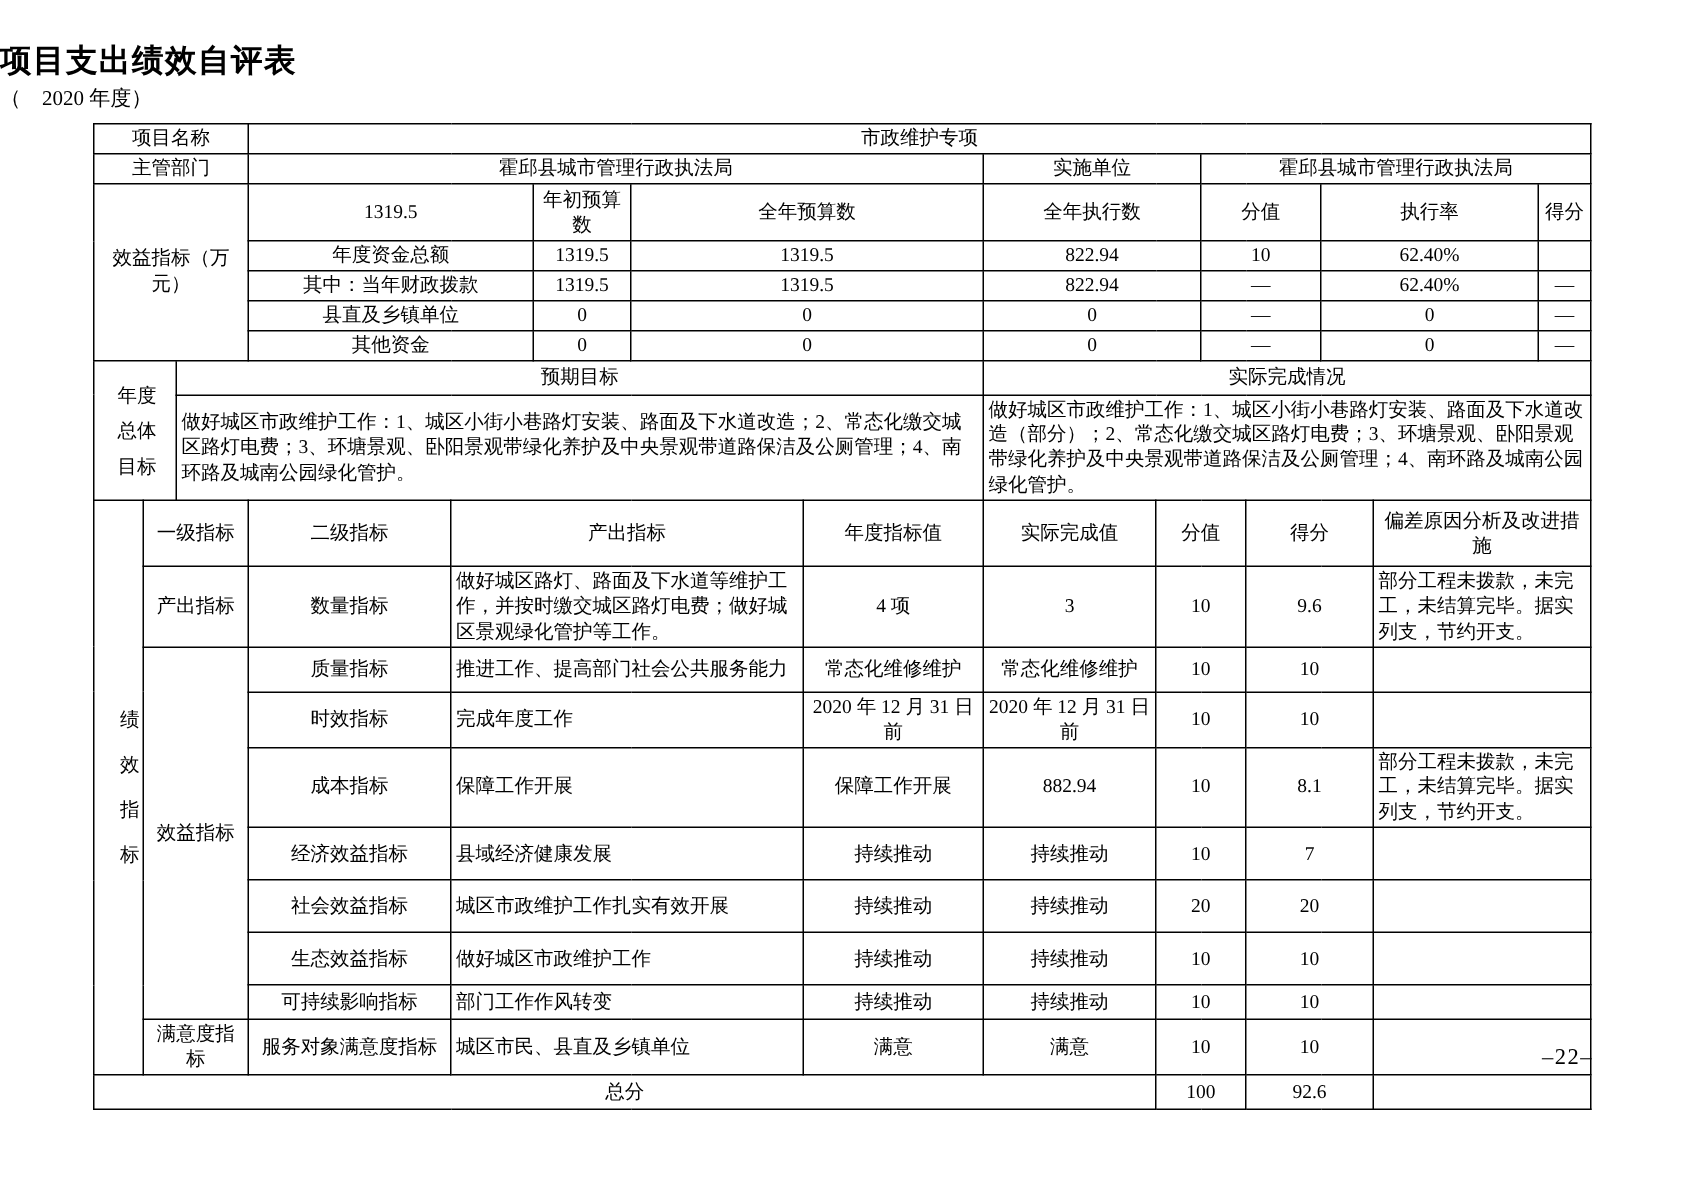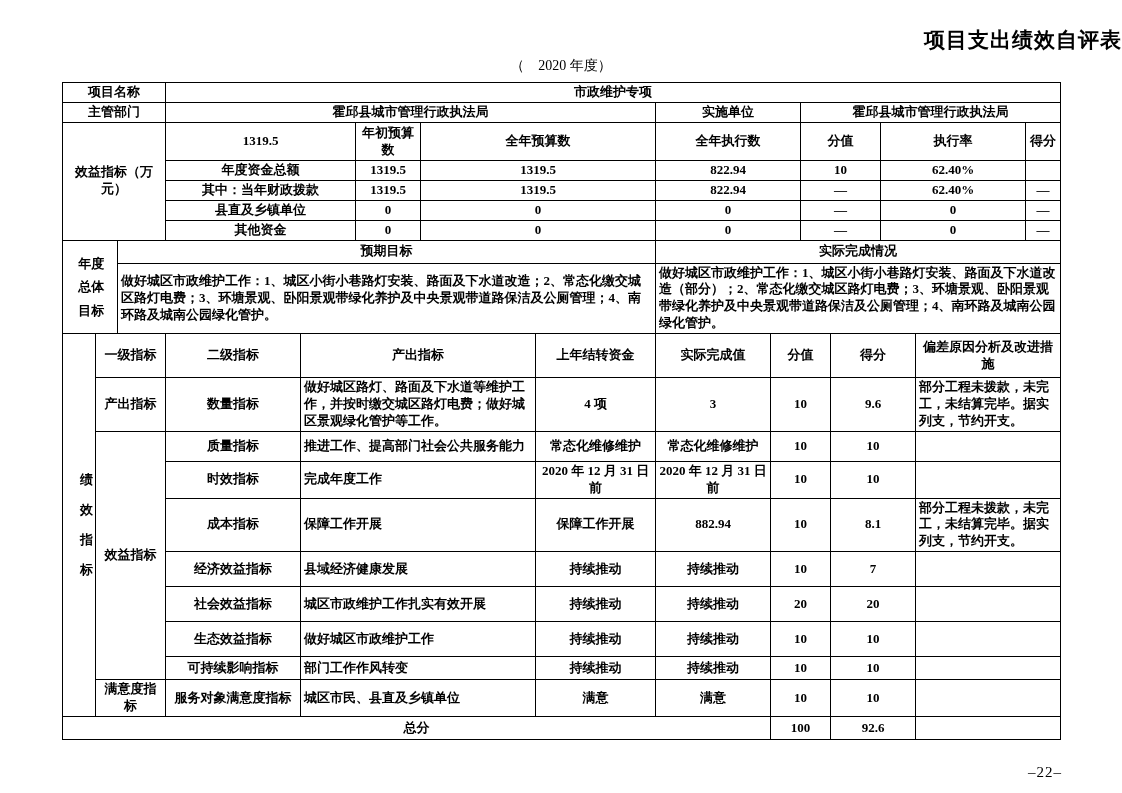--- a/index.html
+++ b/index.html
@@ -6,56 +6,54 @@
   html, body { margin: 0; padding: 0; }
   body {
     width: 1122px; height: 793px;
     background: #ffffff;
     color: #000000;
     font-family: "Liberation Serif", serif;
     position: relative;
     overflow: hidden;
   }
   .title {
-    text-align: right;
+    text-align: left;
     font-size: 21px;
     font-weight: bold;
     padding-top: 26px;
     letter-spacing: 1px;
   }
   .subtitle {
-    text-align: center;
     font-size: 14px;
     margin-top: 3px;
   }
   table.main {
     border-collapse: collapse;
     table-layout: fixed;
     width: 998px;
     margin: 7px 0 0 62px;
-    font-weight: bold;
   }
   td {
     border: 1px solid #000;
     font-size: 13px;
     line-height: 1.3;
     padding: 1px 3px;
     text-align: center;
     vertical-align: middle;
     word-break: break-all;
     overflow: hidden;
   }
   td.left { text-align: left; }
   .vlabel { display: inline-block; word-break: break-all; text-align: right; }
   .v2 { width: 2.2em; line-height: 1.8; }
   .v1 { width: 1.15em; line-height: 2.3; margin-left: 12px; }
   .pagenum {
     position: absolute;
     right: 60px;
-    top: 764px;
+    top: 697px;
     font-size: 15px;
     letter-spacing: 1px;
   }
 </style>
 </head>
 <body>
 
 <div class="page">
   <div class="title">项目支出绩效自评表</div>
   <div class="subtitle">（　2020 年度）</div>
@@ -156,21 +154,21 @@
         <td colspan="7" class="left">做好城区市政维护工作：1、城区小街小巷路灯安装、路面及下水道改造（部分）；2、常态化缴交城区路灯电费；3、环塘景观、卧阳景观带绿化养护及中央景观带道路保洁及公厕管理；4、南环路及城南公园绿化管护。</td>
       </tr>
 
       <tr style="height:44px">
         <td rowspan="10">
           <span class="vlabel v1">绩效指标</span>
         </td>
         <td colspan="2">一级指标</td>
         <td>二级指标</td>
         <td colspan="3">产出指标</td>
-        <td>上年结转资金</td>
+        <td>年度指标值</td>
         <td>实际完成值</td>
         <td colspan="2">分值</td>
         <td colspan="2">得分</td>
         <td colspan="2">偏差原因分析及改进措施</td>
       </tr>
 
       <tr style="height:53px">
         <td colspan="2">产出指标</td>
         <td>数量指标</td>
         <td colspan="3" class="left">做好城区路灯、路面及下水道等维护工作，并按时缴交城区路灯电费；做好城区景观绿化管护等工作。</td>

